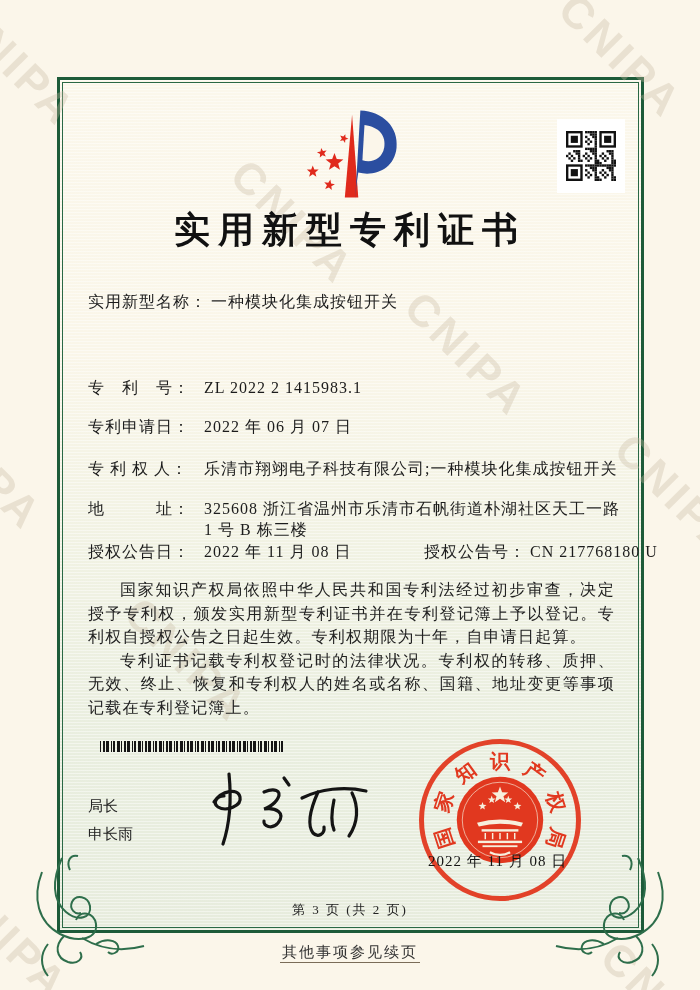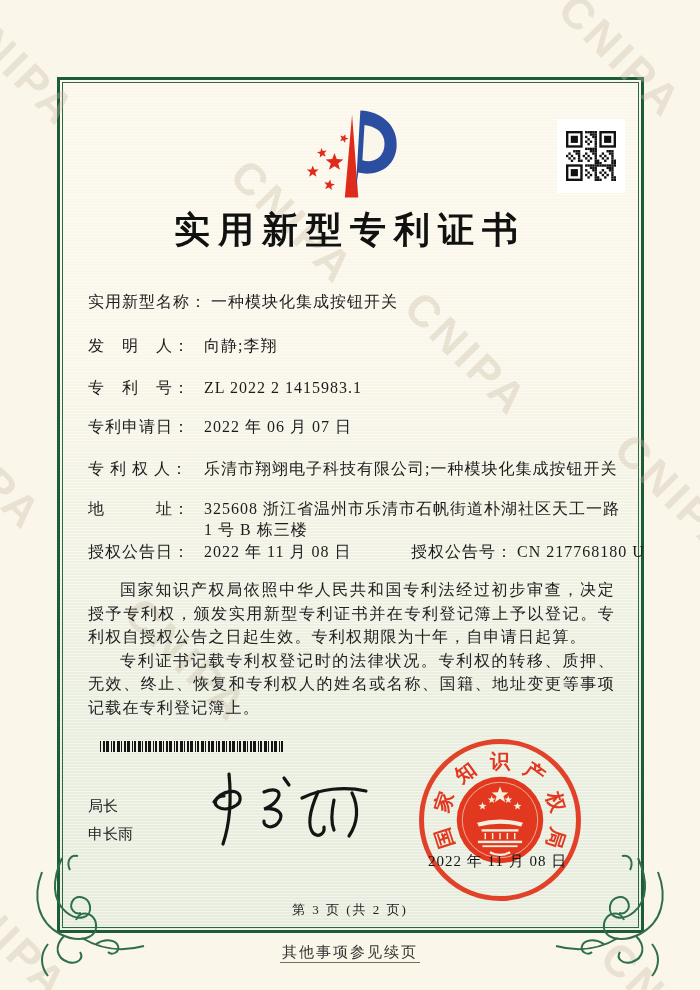--- a/index.html
+++ b/index.html
@@ -27,21 +27,21 @@
   .qrbox{position:absolute;left:557px;top:119px;width:68px;height:74px;background:#fff;
          display:flex;align-items:center;justify-content:center;}
 
   .title{position:absolute;left:0;top:206px;width:700px;text-align:center;
          font-size:36px;font-weight:bold;letter-spacing:8px;color:#111;}
 
   .row{position:absolute;left:88px;display:flex;font-size:16px;letter-spacing:1px;line-height:21px;}
   .row .lbl{flex:0 0 112px;white-space:nowrap;}
   .row .val{margin-left:4px;}
   .addr .val{width:428px;}
-  .row2b{position:absolute;left:323px;top:0;display:flex;white-space:nowrap;}
+  .row2b{position:absolute;left:336px;top:0;display:flex;white-space:nowrap;}
 
   .paras{position:absolute;left:88px;top:578px;width:527px;font-size:16px;line-height:23.5px;
          letter-spacing:1.2px;text-align:justify;color:#222;}
   .paras p{margin:0;text-indent:2em;}
 
   .barcode{position:absolute;left:100px;top:741px;width:184px;height:11px;font-size:0;line-height:0;}
   .barcode i{display:inline-block;height:11px;background:#151515;}
   .barcode u{display:inline-block;height:11px;background:transparent;}
 
   .director{position:absolute;left:88px;top:792px;font-family:"Liberation Sans","DejaVu Sans",sans-serif;
@@ -238,24 +238,20 @@
           <rect x="20" y="20" width="1" height="1" fill="#111"></rect>
         </svg>
     </div>
 
     <div class="title">实用新型专利证书</div>
 
     <div class="row" style="top:291px">
       <span class="lbl">实用新型名称：</span>
       <span class="val">一种模块化集成按钮开关</span>
     </div>
-    <div class="row" style="top:335px">
-      <span class="lbl">发　明　人：</span>
-      <span class="val">向静;李翔</span>
-    </div>
     <div class="row" style="top:377px">
       <span class="lbl">专　利　号：</span>
       <span class="val">ZL 2022 2 1415983.1</span>
     </div>
     <div class="row" style="top:416px">
       <span class="lbl">专利申请日：</span>
       <span class="val">2022 年 06 月 07 日</span>
     </div>
     <div class="row" style="top:458px">
       <span class="lbl">专 利 权 人：</span>

